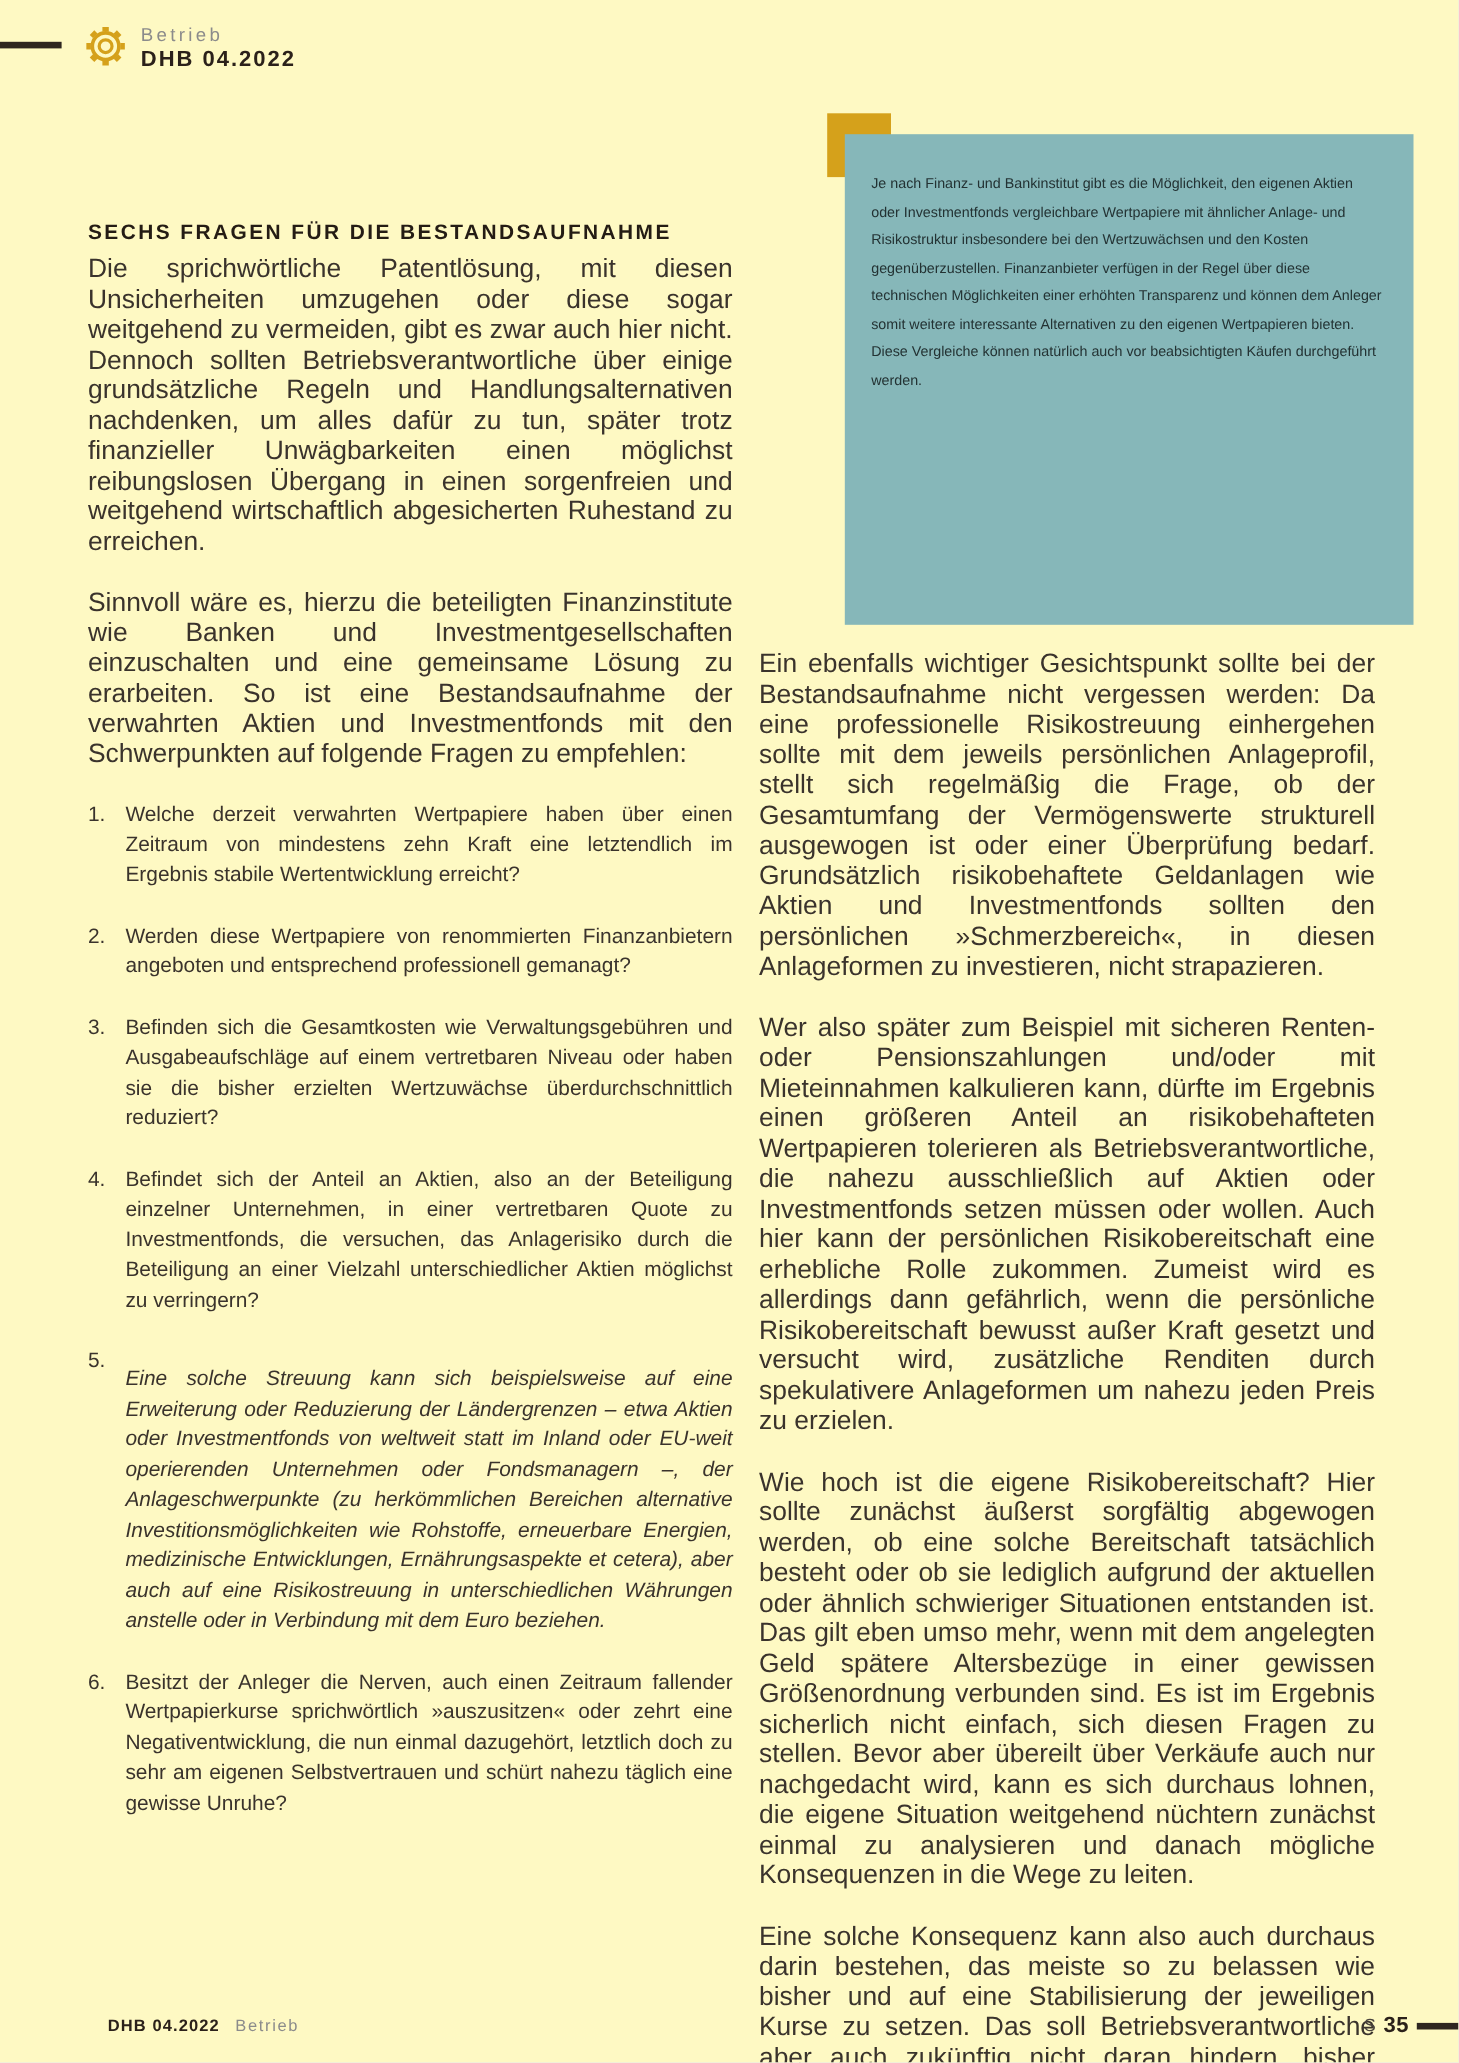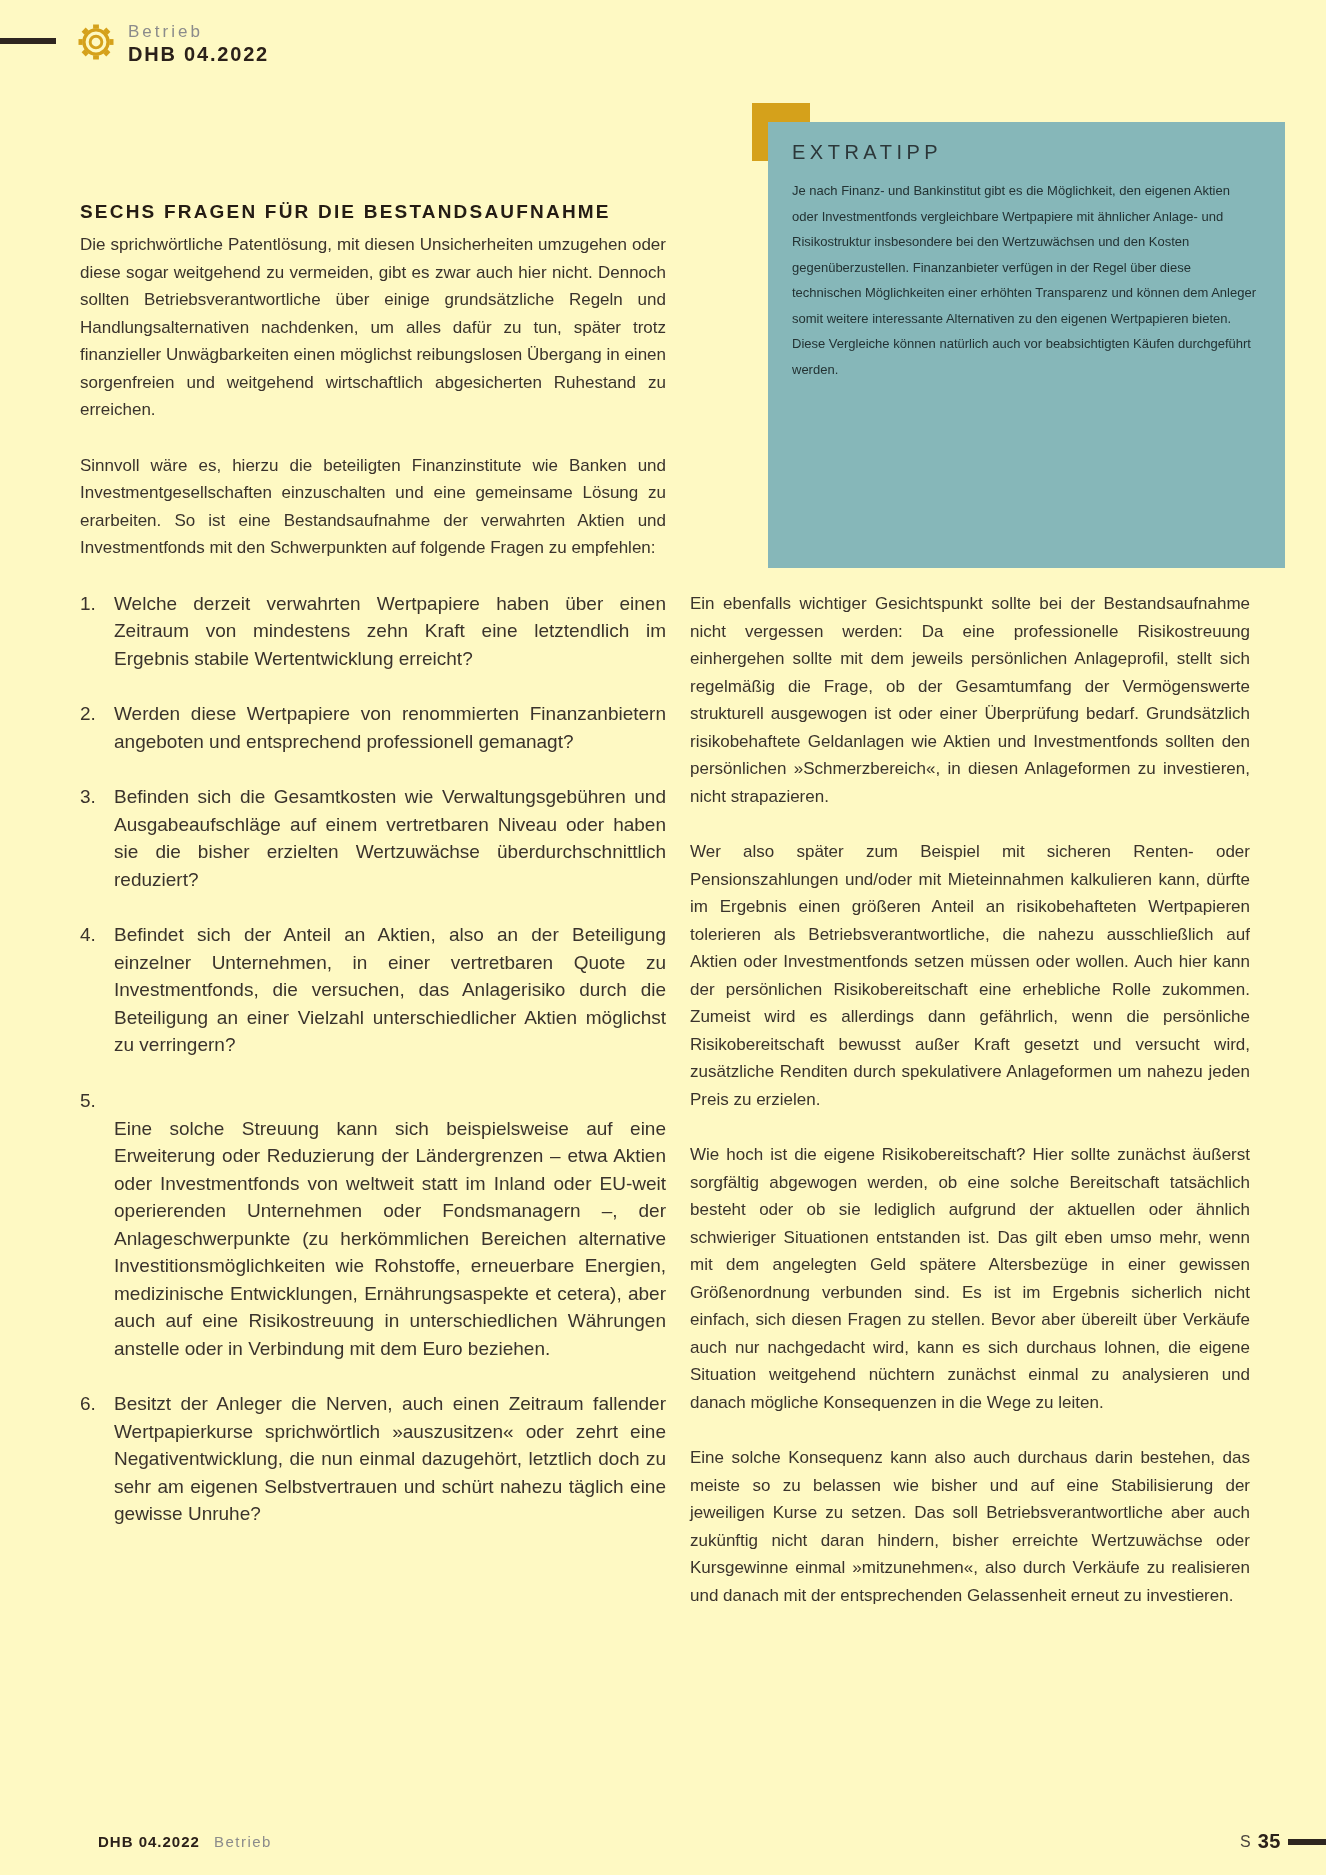--- a/index.html
+++ b/index.html
@@ -15,27 +15,27 @@
   .brand-eyebrow { font-size:17px; letter-spacing:3px; color:#8b8b8b; line-height:20px; }
   .brand-title { font-size:20px; font-weight:bold; letter-spacing:1.8px; color:#2b211a; line-height:24px; }
   
   .col-left  { position:absolute; left:80px;  top:200px; width:586px; }
   .col-right { position:absolute; left:690px; top:590px; width:560px; }
   .col-heading {
     font-weight:bold; font-size:19px; letter-spacing:2.2px; color:#241c14;
     margin:0 0 7px 0; line-height:24px;
   }
   .body-p {
-    font-size:17px; line-height:27.5px; text-align:justify;
+    font-size:24px; line-height:27.5px; text-align:justify;
     margin:0 0 28px 0;
   }
   .q-item { display:flex; margin:0 0 28px 0; }
   .q-num  { flex:none; width:34px; font-size:19px; line-height:27.5px; }
   .q-text { flex:1; font-size:19px; line-height:27.5px; text-align:justify; }
-  .q-extra { margin-top:28px; }
+  .q-extra { margin-top:16px;font-style:italic; }
   
   .tip-square { position:absolute; left:752px; top:103px; width:58px; height:58px; background:#d5a11b; }
   .tipbox {
     position:absolute; left:768px; top:122px; width:517px; height:446px;
     box-sizing:border-box; background:#86b7b9; padding:18px 28px 20px 24px;
   }
   .tip-label { font-size:20px; letter-spacing:4.5px; color:#2c3739; line-height:24px; }
   .tip-title { font-size:29px; font-weight:bold; letter-spacing:2.5px; color:#ffffff; line-height:34px; margin-top:9px; }
   .tip-body  { font-size:13px; line-height:25.5px; color:#233233; margin-top:14px; }
   
@@ -112,21 +112,20 @@
       </div>
       <div class="q-item">
         <span class="q-num">6.</span>
         <span class="q-text">Besitzt der Anleger die Nerven, auch einen Zeitraum fallender Wertpapierkurse sprichwörtlich »auszusitzen« oder zehrt eine Negativentwicklung, die nun einmal dazugehört, letztlich doch zu sehr am eigenen Selbstvertrauen und schürt nahezu täglich eine gewisse Unruhe?</span>
       </div>
     </div>
   </div>
 
   <div class="tip-square"></div>
   <div class="tipbox">
-    <div class="tip-label">EXTRATIPP</div>
     <div class="tip-body">Je nach Finanz- und Bankinstitut gibt es die Möglichkeit, den eigenen Aktien oder Investmentfonds vergleichbare Wertpapiere mit ähnlicher Anlage- und Risikostruktur insbesondere bei den Wertzuwächsen und den Kosten gegenüberzustellen. Finanzanbieter verfügen in der Regel über diese technischen Möglichkeiten einer erhöhten Transparenz und können dem Anleger somit weitere interessante Alternativen zu den eigenen Wertpapieren bieten. Diese Vergleiche können natürlich auch vor beabsichtigten Käufen durchgeführt werden.</div>
   </div>
 
   <div class="col-right">
     <p class="body-p">Ein ebenfalls wichtiger Gesichtspunkt sollte bei der Bestandsaufnahme nicht vergessen werden: Da eine professionelle Risikostreuung einhergehen sollte mit dem jeweils persönlichen Anlageprofil, stellt sich regelmäßig die Frage, ob der Gesamtumfang der Vermögenswerte strukturell ausgewogen ist oder einer Überprüfung bedarf. Grundsätzlich risikobehaftete Geldanlagen wie Aktien und Investmentfonds sollten den persönlichen »Schmerzbereich«, in diesen Anlageformen zu investieren, nicht strapazieren.</p>
     <p class="body-p">Wer also später zum Beispiel mit sicheren Renten- oder Pensionszahlungen und/oder mit Mieteinnahmen kalkulieren kann, dürfte im Ergebnis einen größeren Anteil an risikobehafteten Wertpapieren tolerieren als Betriebsverantwortliche, die nahezu ausschließlich auf Aktien oder Investmentfonds setzen müssen oder wollen. Auch hier kann der persönlichen Risikobereitschaft eine erhebliche Rolle zukommen. Zumeist wird es allerdings dann gefährlich, wenn die persönliche Risikobereitschaft bewusst außer Kraft gesetzt und versucht wird, zusätzliche Renditen durch spekulativere Anlageformen um nahezu jeden Preis zu erzielen.</p>
     <p class="body-p">Wie hoch ist die eigene Risikobereitschaft? Hier sollte zunächst äußerst sorgfältig abgewogen werden, ob eine solche Bereitschaft tatsächlich besteht oder ob sie lediglich aufgrund der aktuellen oder ähnlich schwieriger Situationen entstanden ist. Das gilt eben umso mehr, wenn mit dem angelegten Geld spätere Altersbezüge in einer gewissen Größenordnung verbunden sind. Es ist im Ergebnis sicherlich nicht einfach, sich diesen Fragen zu stellen. Bevor aber übereilt über Verkäufe auch nur nachgedacht wird, kann es sich durchaus lohnen, die eigene Situation weitgehend nüchtern zunächst einmal zu analysieren und danach mögliche Konsequenzen in die Wege zu leiten.</p>
     <p class="body-p">Eine solche Konsequenz kann also auch durchaus darin bestehen, das meiste so zu belassen wie bisher und auf eine Stabilisierung der jeweiligen Kurse zu setzen. Das soll Betriebsverantwortliche aber auch zukünftig nicht daran hindern, bisher erreichte Wertzuwächse oder Kursgewinne einmal »mitzunehmen«, also durch Verkäufe zu realisieren und danach mit der entsprechenden Gelassenheit erneut zu investieren.</p>
   </div>
 

